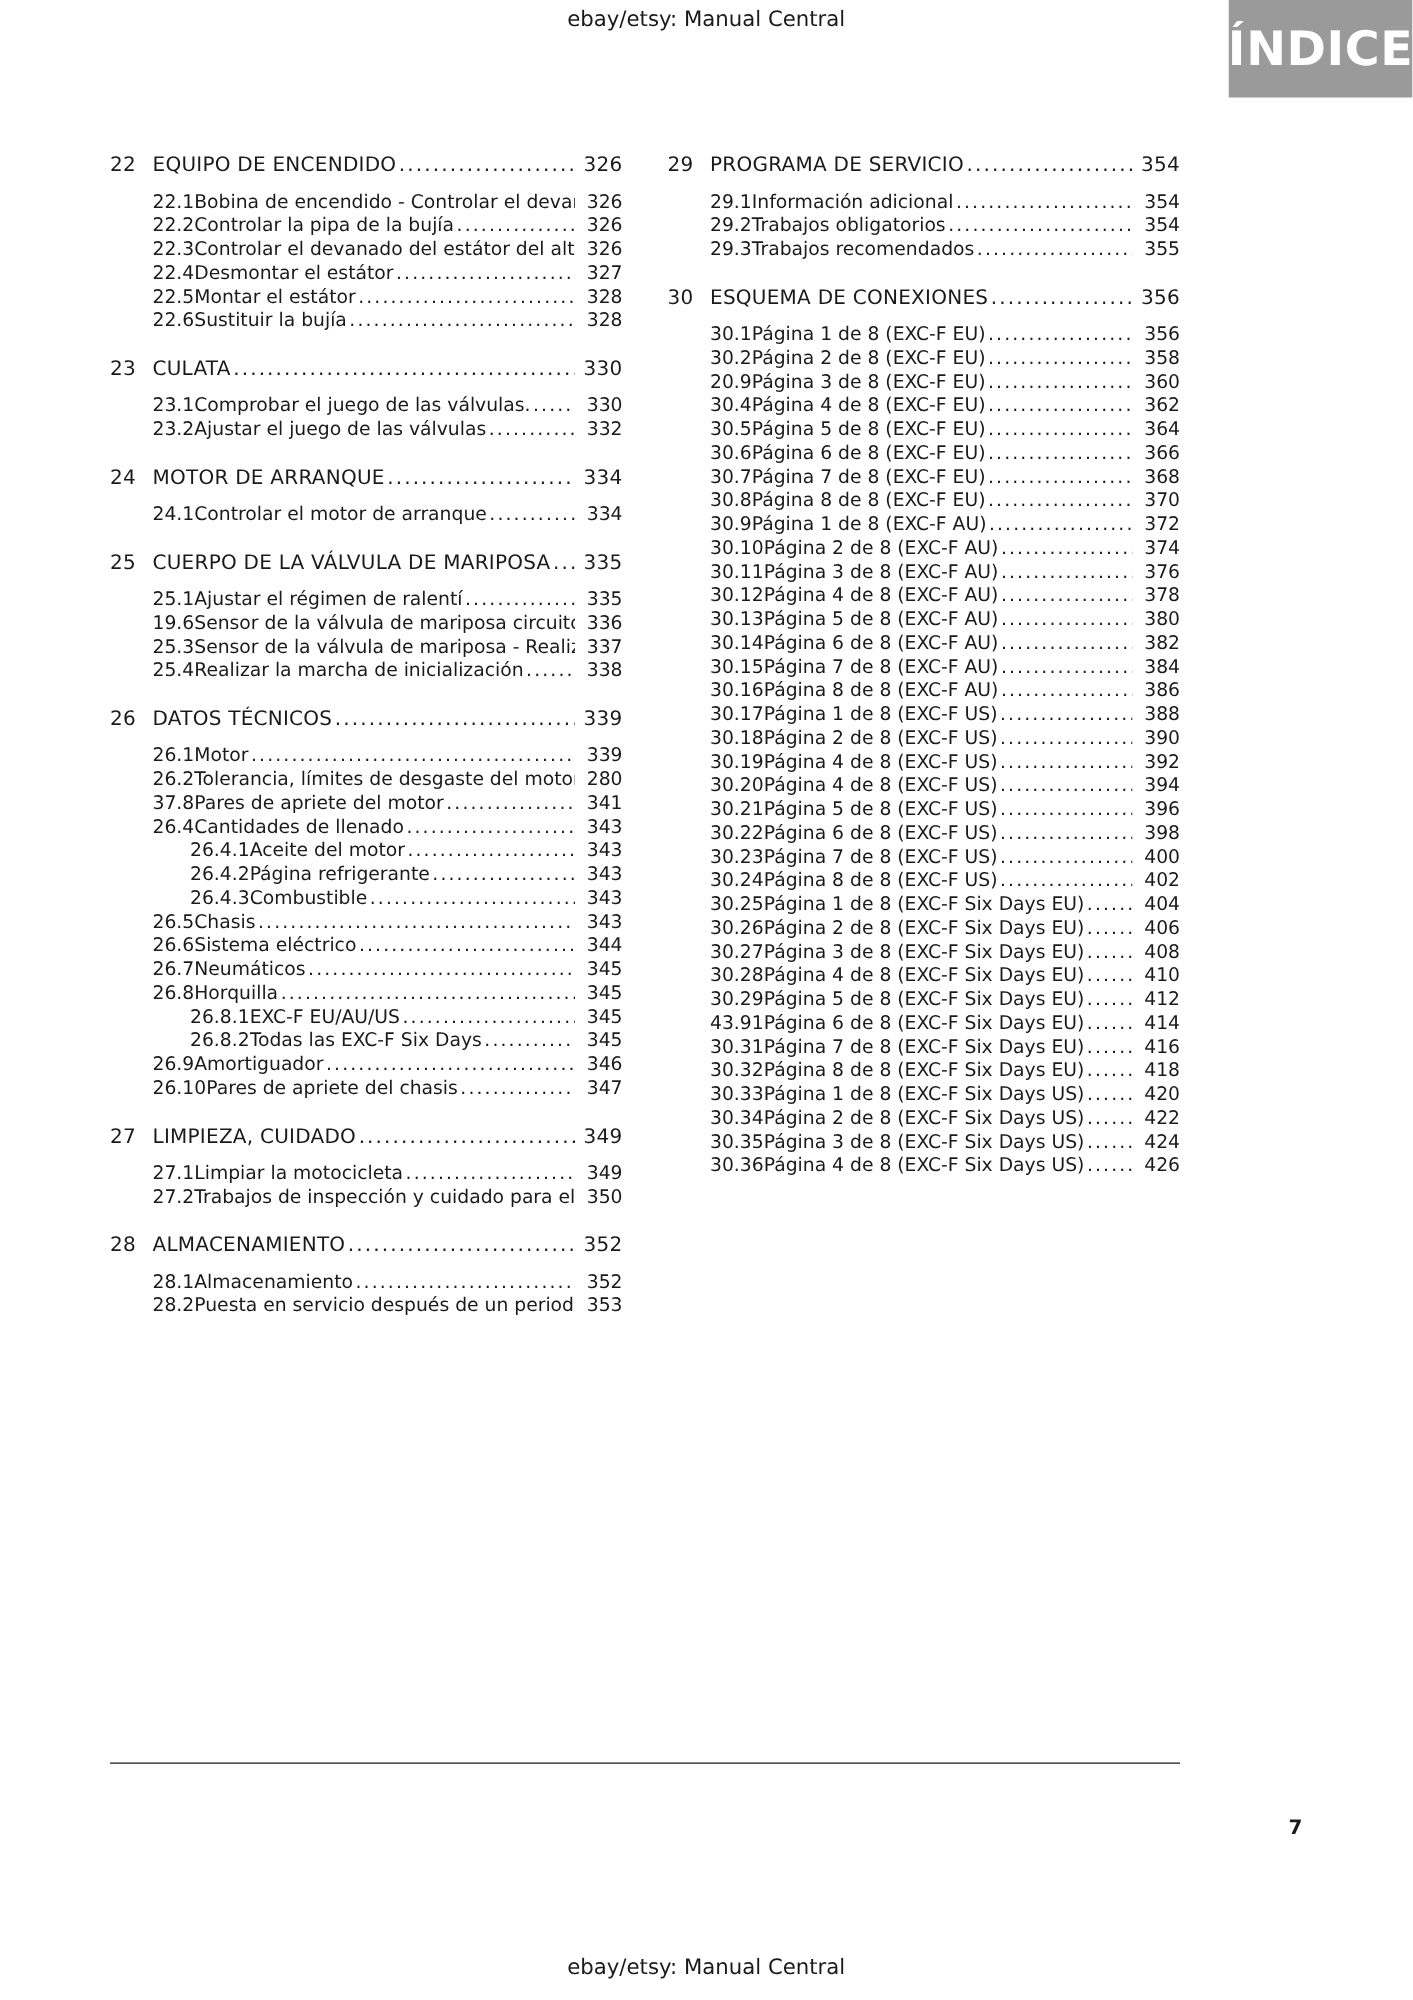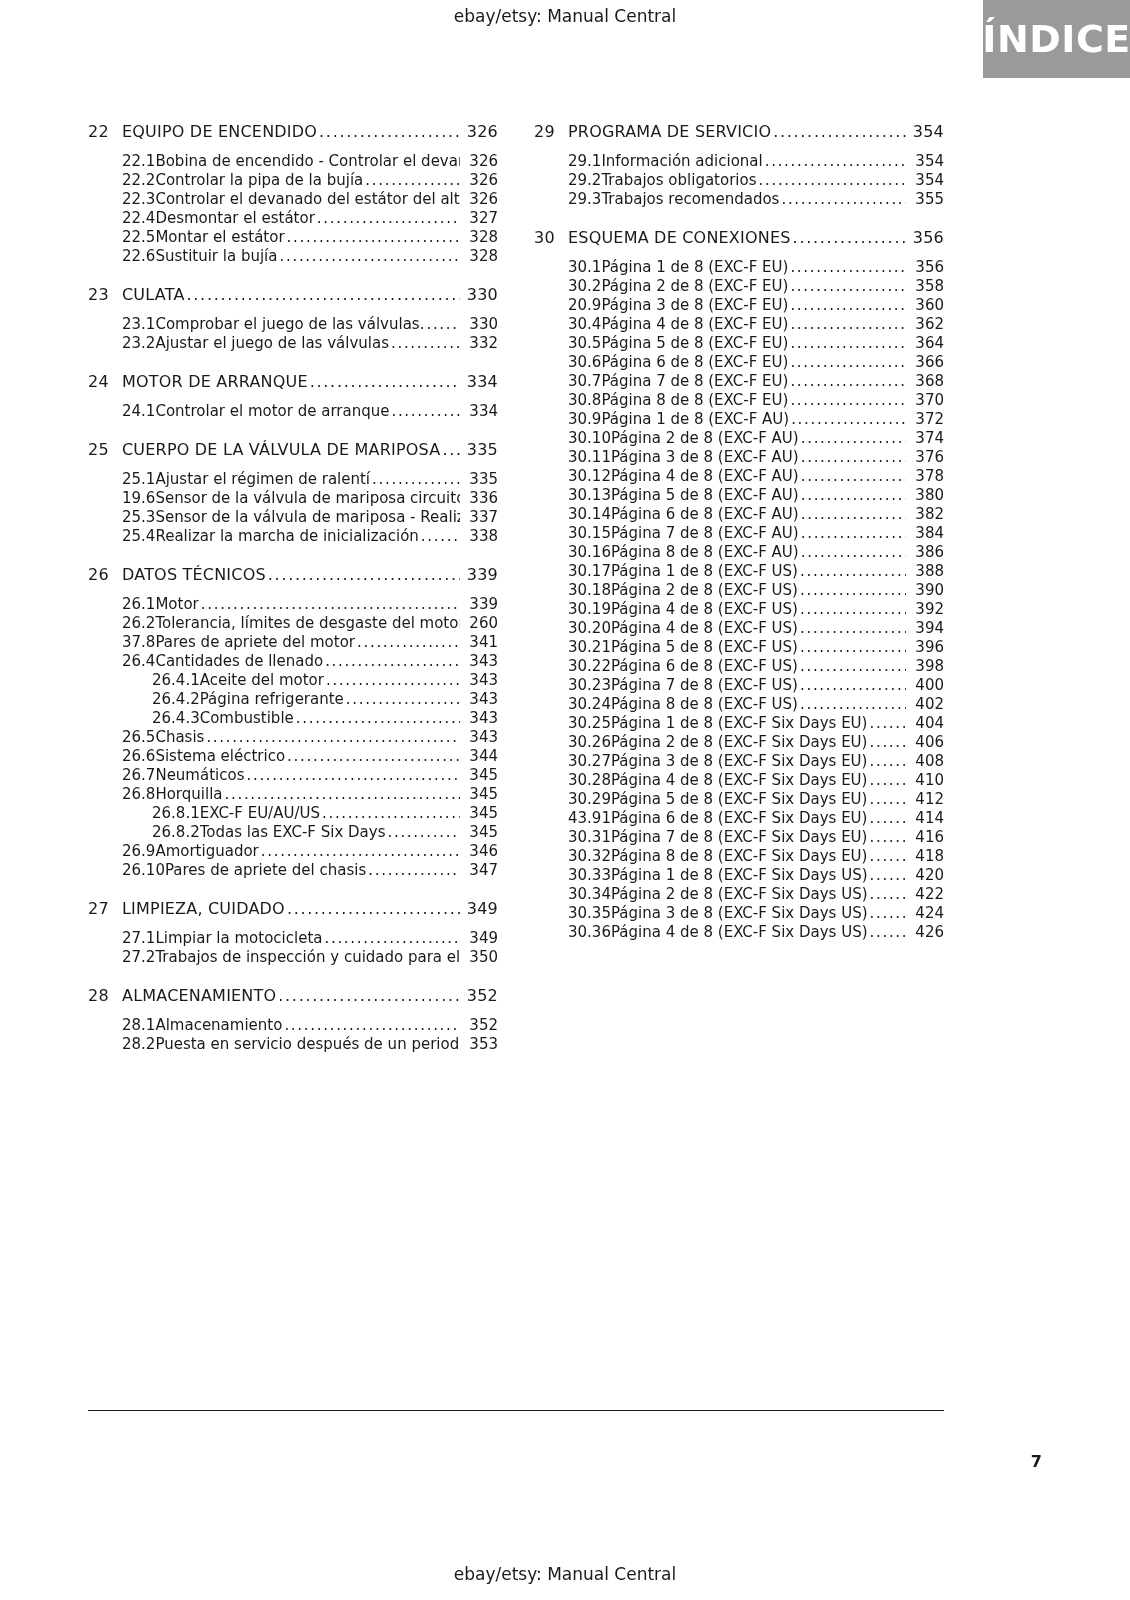--- a/index.html
+++ b/index.html
@@ -343,21 +343,21 @@
         <div class="page">339</div>
       </div>
       <div class="sub">
         <div class="num">26.2</div>
         <div class="title">
           <div class="line-wrap">
             <span class="lt">Tolerancia, límites de desgaste del motor</span>
             <span class="dots">..........................................................................................</span>
           </div>
         </div>
-        <div class="page">260</div>
+        <div class="page">280</div>
       </div>
       <div class="sub">
         <div class="num">37.8</div>
         <div class="title">
           <div class="line-wrap">
             <span class="lt">Pares de apriete del motor</span>
             <span class="dots">..........................................................................................</span>
           </div>
         </div>
         <div class="page">341</div>

